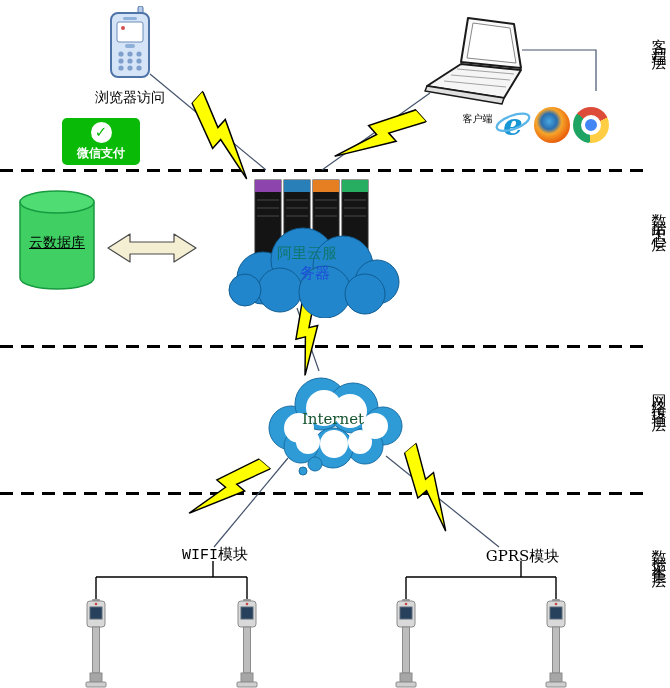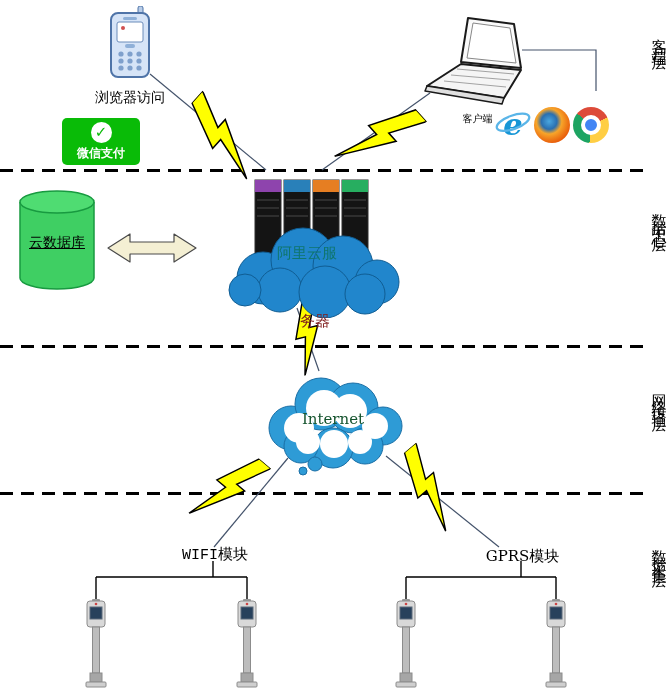--- a/index.html
+++ b/index.html
@@ -63,21 +63,21 @@
   
   .cylinder{position:absolute;left:17px;top:188px;}
   .lbl-cyl{left:17px;top:234px;width:80px;font-size:14px;text-decoration:underline;}
 
   
   .dblarrow{position:absolute;left:106px;top:231px;}
 
   
   .aliyun{position:absolute;left:225px;top:178px;}
   .lbl-ali1{left:237px;top:244px;width:140px;color:#0f766e;}
-  .lbl-ali2{left:245px;top:264px;width:140px;color:#7f1d1d;margin-top:48px;}
+  .lbl-ali2{left:245px;top:264px;width:140px;color:#1d4ed8;}
 
   
   .internet{position:absolute;left:253px;top:368px;}
   .lbl-internet{left:253px;top:410px;width:160px;color:#14532d;}
 
   
   .device{position:absolute;top:599px;}
   .d1{left:84px}.d2{left:235px}.d3{left:394px}.d4{left:544px}
 </style>
 </head>

